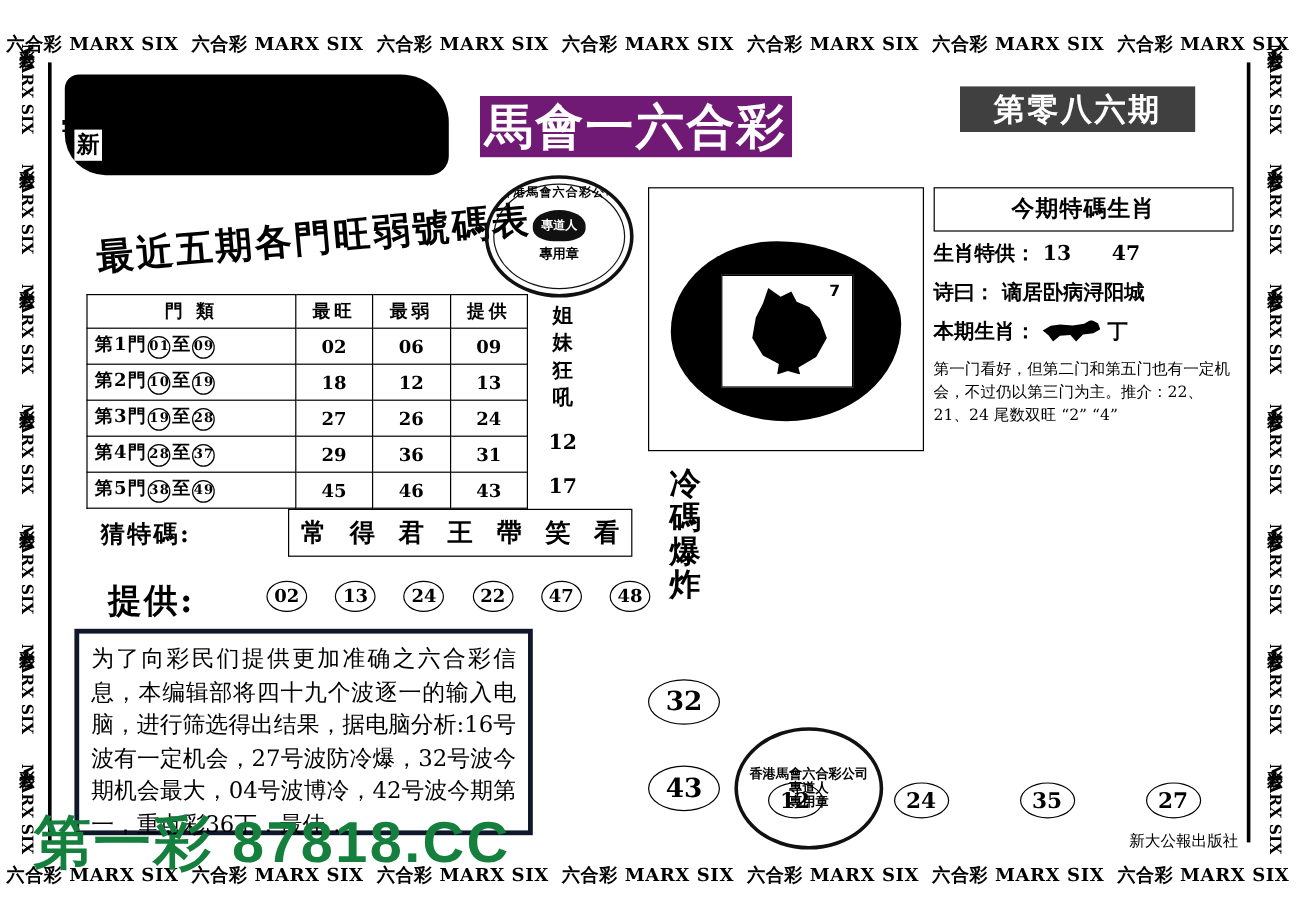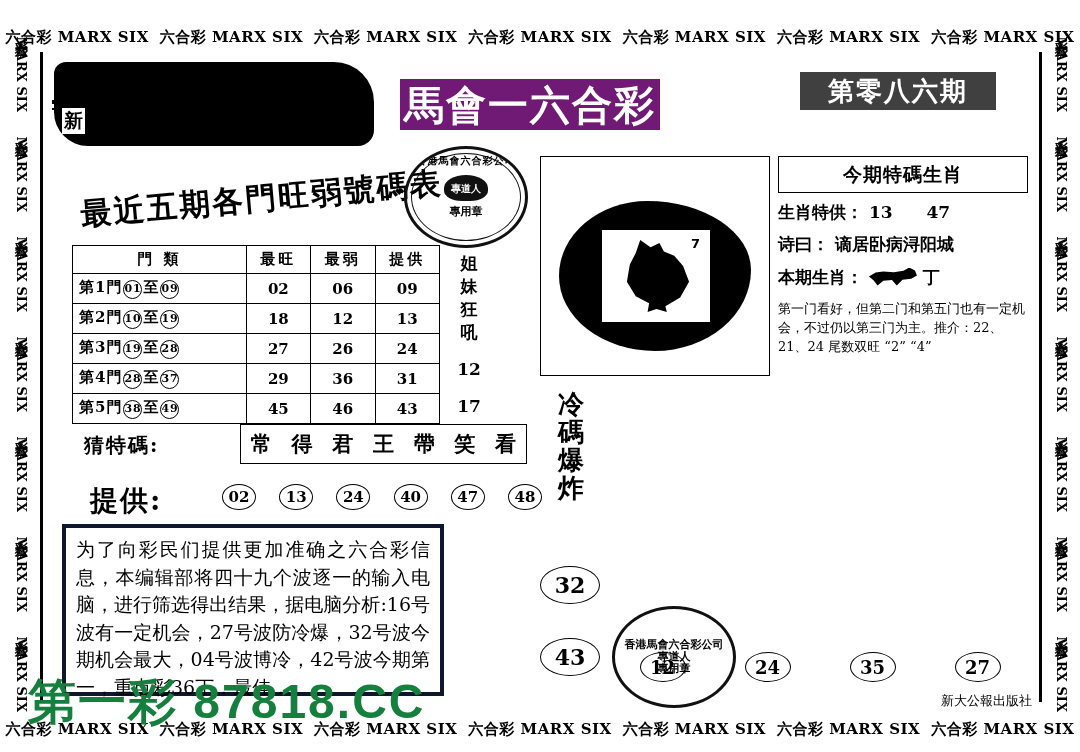--- a/index.html
+++ b/index.html
@@ -370,21 +370,21 @@
       <span>帶</span>
       <span>笑</span>
       <span>看</span>
     </div>
 
   <div class="provide-label">提供:</div>
   <div class="provide-nums" id="provide-nums">
       <div class="onum">02</div>
       <div class="onum">13</div>
       <div class="onum">24</div>
-      <div class="onum">40</div>
+      <div class="onum">22</div>
       <div class="onum">47</div>
       <div class="onum">48</div>
     </div>
 
   <div class="para">为了向彩民们提供更加准确之六合彩信息，本编辑部将四十九个波逐一的输入电脑，进行筛选得出结果，据电脑分析:16号波有一定机会，27号波防冷爆，32号波今期机会最大，04号波博冷，42号波今期第一，重点彩36丁．最佳．</div>
 
   <div class="vcol" id="cold-title">
       <div>冷</div>
       <div>碼</div>
       <div>爆</div>

